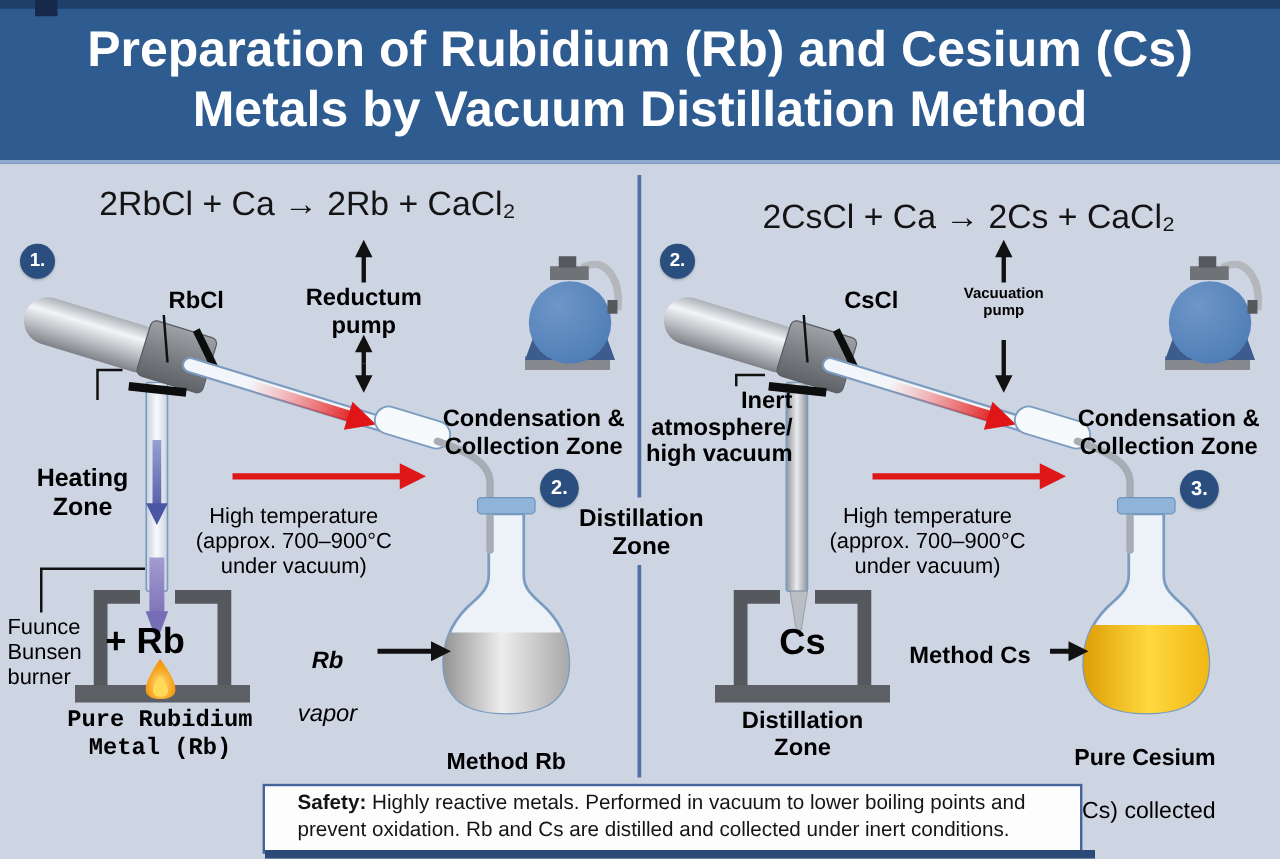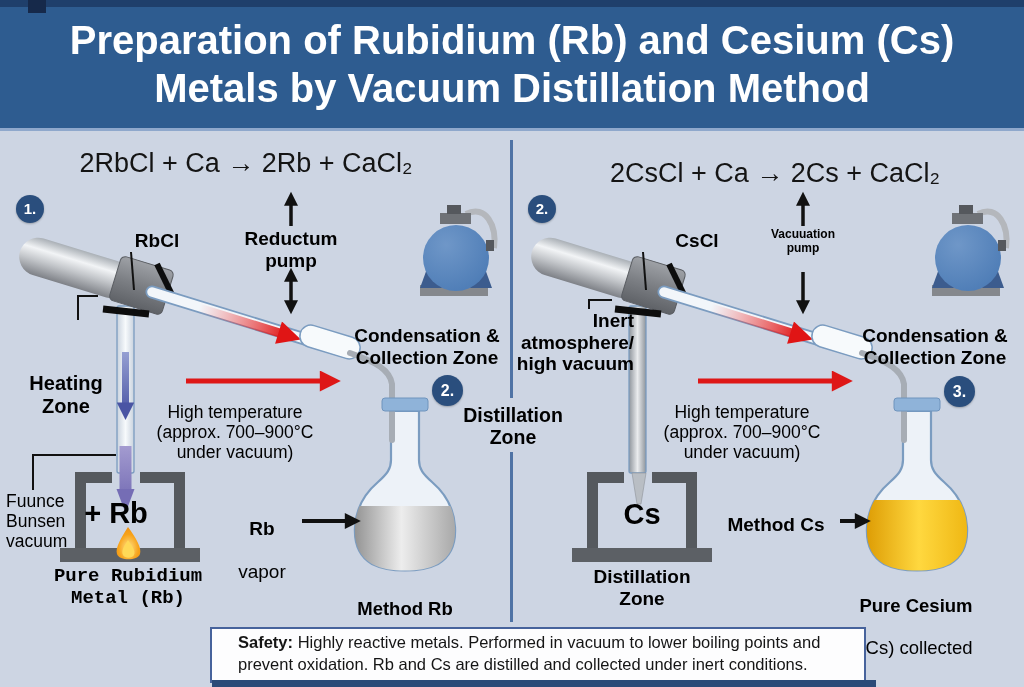--- a/index.html
+++ b/index.html
@@ -220,25 +220,25 @@
   <div class="lbl b" style="left:347px;top:325px;width:160px;font-size:19px;">Condensation &amp;
 Collection Zone</div>
   <div class="badge big" style="left:432px;top:375px;">2.</div>
   <div class="lbl" style="left:122px;top:403px;width:226px;font-size:17.5px;">High temperature
 (approx. 700–900°C
 under vacuum)</div>
   <div class="lbl b" style="left:455px;top:404px;width:116px;font-size:19.5px;">Distillation
 Zone</div>
   <div class="lbl" style="left:6px;top:492px;width:80px;font-size:17.5px;text-align:left;">Fuunce
 Bunsen
-vacuum</div>
+burner</div>
   <div class="lbl b" style="left:78px;top:497px;width:76px;font-size:29px;">+ Rb</div>
   <div class="lbl b" style="left:38px;top:566px;width:180px;font-size:19px;font-family:Liberation Mono, monospace;">Pure Rubidium
 Metal (Rb)</div>
-  <div class="lbl" style="left:229px;top:496px;width:66px;font-size:19px;">
+  <div class="lbl" style="left:229px;top:496px;width:66px;font-size:19px;font-style:italic;">
     <div class="b">Rb</div>
     <div>vapor</div>
   </div>
   <div class="lbl" style="left:330px;top:577px;width:150px;font-size:18.5px;">
     <div class="b">Method Rb</div>
     <div>(silvery white)</div>
   </div>
 
   <div class="eq" style="left:575px;top:158px;width:400px;">2CsCl + Ca → 2Cs + CaCl₂</div>
   <div class="badge" style="left:528px;top:195px;">2.</div>

